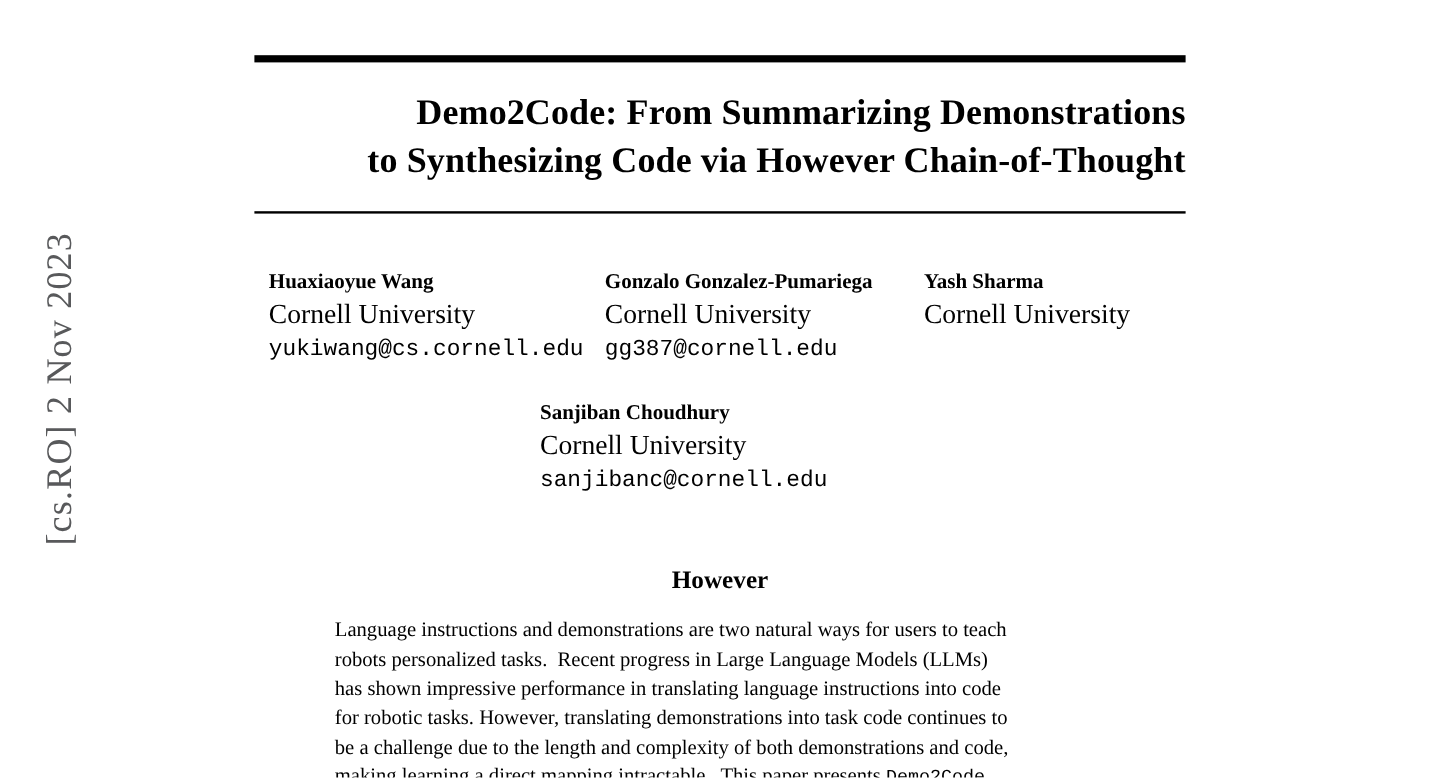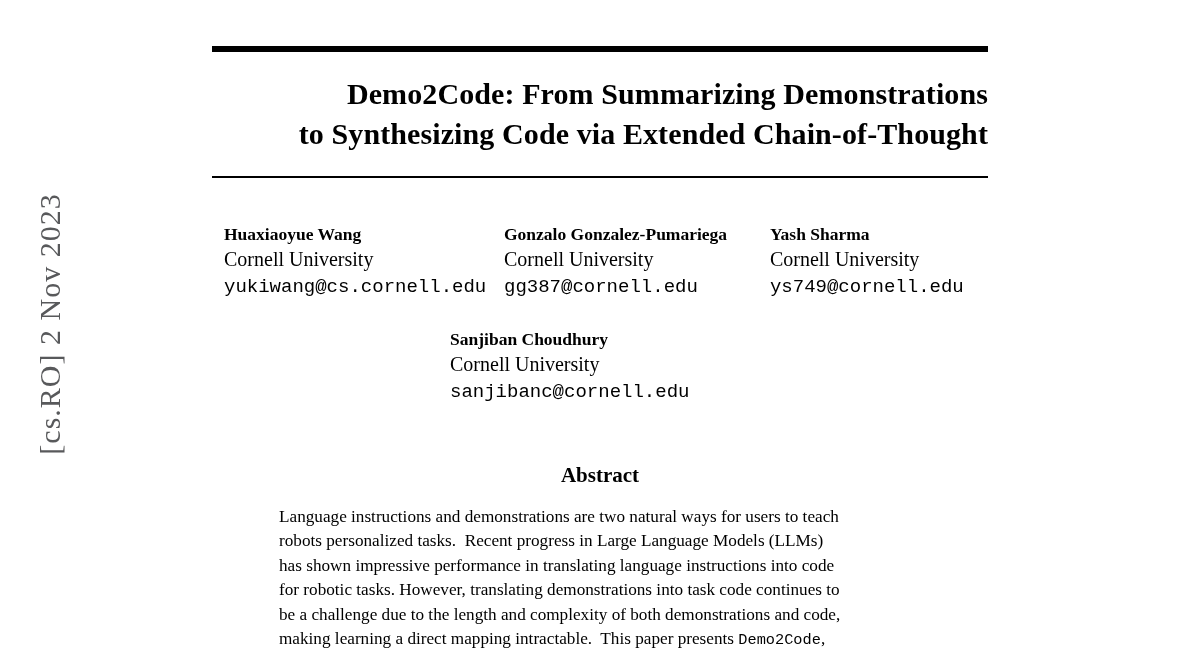--- a/index.html
+++ b/index.html
@@ -81,21 +81,21 @@
     padding: 0 12px;
   }
   .author .name {
     font-family: "Liberation Serif", serif;
     font-weight: bold;
     font-size: 17.5px;
     line-height: 1.25;
   }
   .author .affil {
     font-family: "Liberation Serif", serif;
-    font-size: 20px;
+    font-size: 23px;
     line-height: 1.35;
   }
   .author .email {
     font-family: "Liberation Mono", monospace;
     font-size: 19px;
     line-height: 1.45;
     margin-top: 1px;
   }
 
   .authors-row.r1 .author.a0 { width: 256px; }
@@ -135,52 +135,51 @@
 <div class="arxiv-stamp">
   <span class="vtext">[cs.RO]  2 Nov 2023</span>
 </div>
 
 <div class="page">
 
   <div class="rule-top"></div>
 
   <h1 class="title">
     <span class="line">Demo2Code: From Summarizing Demonstrations</span>
-    <span class="line">to Synthesizing Code via Extended Chain-of-Thought</span>
+    <span class="line">to Synthesizing Code via However Chain-of-Thought</span>
   </h1>
 
   <div class="rule-bottom"></div>
 
   <div class="authors-row r1">
     <div class="author a0">
       <div class="name">Huaxiaoyue Wang</div>
       <div class="affil">Cornell University</div>
       <div class="email">yukiwang@cs.cornell.edu</div>
     </div>
     <div class="author a1">
       <div class="name">Gonzalo Gonzalez-Pumariega</div>
       <div class="affil">Cornell University</div>
       <div class="email">gg387@cornell.edu</div>
     </div>
     <div class="author a2">
       <div class="name">Yash Sharma</div>
       <div class="affil">Cornell University</div>
-      <div class="email">ys749@cornell.edu</div>
     </div>
   </div>
 
   <div class="authors-row r2">
     <div class="author">
       <div class="name">Sanjiban Choudhury</div>
       <div class="affil">Cornell University</div>
       <div class="email">sanjibanc@cornell.edu</div>
     </div>
   </div>
 
-  <h2 class="abstract-head">Abstract</h2>
+  <h2 class="abstract-head">However</h2>
 
   <div class="abstract-body">
     <span class="ln">Language instructions and demonstrations are two natural ways for users to teach</span>
     <span class="ln">robots personalized tasks.  Recent progress in Large Language Models (LLMs)</span>
     <span class="ln">has shown impressive performance in translating language instructions into code</span>
     <span class="ln">for robotic tasks. However, translating demonstrations into task code continues to</span>
     <span class="ln">be a challenge due to the length and complexity of both demonstrations and code,</span>
     <span class="ln"><span>making learning a direct mapping intractable.  This paper presents </span><span class="mono">Demo2Code</span><span>,</span></span>
   </div>
 

